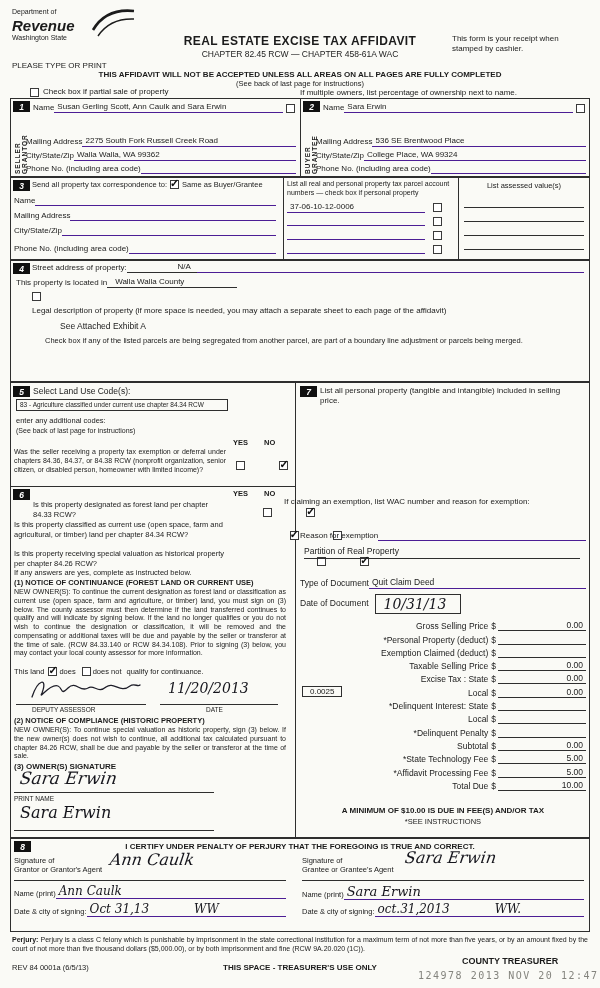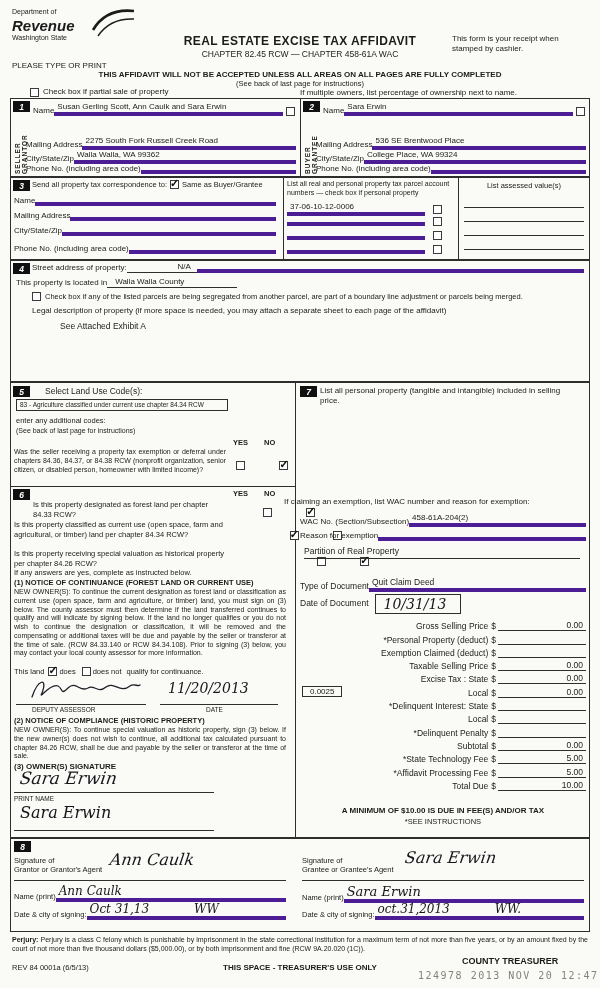--- a/index.html
+++ b/index.html
@@ -17,21 +17,21 @@
   .f85{font-size:8.5px;line-height:1.3;}
   .f9{font-size:9px;line-height:1.3;}
   .f12{font-size:12px;}
   .badge{display:inline-flex;align-items:center;justify-content:center;background:#101010;color:#fff;
          font-size:8.5px;font-weight:bold;font-style:italic;width:17px;height:11px;}
   .cb{position:relative;display:inline-block;width:9px;height:9px;border:1px solid #3a3a3a;background:#fff;
       vertical-align:middle;flex:none;}
   .cb.checked::after{content:"\2713";position:absolute;left:-1px;top:-4px;font-size:11px;font-weight:bold;color:#111;}
   .row{display:flex;align-items:flex-end;}
   .lbl{white-space:nowrap;}
-  .fill{flex:1;border-bottom:4px solid #4c1d95;min-height:10px;padding:0 3px;}
+  .fill{flex:1;border-bottom:1px solid #4c1d95;min-height:10px;padding:0 3px;}
   .typed{font-family:"Liberation Sans",sans-serif;}
   .hand{font-family:"DejaVu Serif",serif;font-style:italic;color:#15151c;}
   .sig{font-family:"DejaVu Serif",serif;font-style:italic;color:#15151c;transform:skewX(-8deg);display:inline-block;}
   .vlabel{writing-mode:vertical-rl;transform:rotate(180deg);font-size:6.5px;font-weight:bold;letter-spacing:1px;}
   .boxed{border:1px solid #2e2e2e;}
   .vline{position:absolute;width:1px;background:#2e2e2e;}
   .hline{position:absolute;height:1px;background:#2e2e2e;}
   .fee-row{display:flex;align-items:flex-end;height:13.3px;font-size:8.5px;}
   .fee-label{flex:1;text-align:right;padding-right:3px;white-space:nowrap;}
   .fee-line{width:88px;border-bottom:1px solid #2e2e2e;text-align:right;padding-right:3px;min-height:10px;}
@@ -180,33 +180,33 @@
     <span class="f8 lbl">Street address of property:</span>
     <span class="f8 typed" style="border-bottom:1px solid #2e2e2e;width:70px;padding:0 6px;">N/A</span>
     <span class="fill"></span>
   </div>
   <div class="abs row" style="left:16px;top:277px;">
     <span class="f8 lbl">This property is located in</span>
     <span class="f8 typed" style="border-bottom:1px solid #2e2e2e;min-width:130px;padding:0 8px;">Walla Walla County</span>
   </div>
   <div class="abs row" style="left:32px;top:292px;width:552px;align-items:flex-start;">
     <span class="cb"></span>
-    <span class="f75" style="margin-left:4px;">Check box if any of the listed parcels are being segregated from another parcel, are part of a boundary line adjustment or parcels being merged.</span>
+    <span class="f75" style="margin-left:4px;margin-top:44px;">Check box if any of the listed parcels are being segregated from another parcel, are part of a boundary line adjustment or parcels being merged.</span>
   </div>
   <div class="abs f8" style="left:32px;top:306px;width:552px;">Legal description of property (if more space is needed, you may attach a separate sheet to each page of the affidavit)</div>
   <div class="abs f85 typed" style="left:60px;top:321px;">See Attached Exhibit A</div>
 
   
   <div class="abs boxed" style="left:10px;top:382px;width:580px;height:456px;"></div>
   <div class="vline" style="left:295px;top:382px;height:456px;"></div>
   <div class="hline" style="left:10px;top:486px;width:285px;"></div>
 
   
   <span class="abs badge" style="left:13px;top:386px;">5</span>
-  <div class="abs f85" style="left:33px;top:386px;margin-left:12px;">Select Land Use Code(s):</div>
+  <div class="abs f85" style="left:33px;top:386px;">Select Land Use Code(s):</div>
   <div class="abs boxed" style="left:16px;top:399px;width:212px;height:12px;padding:1px 3px;font-size:6.5px;">83 - Agriculture classified under current use chapter 84.34 RCW</div>
   <div class="abs f75" style="left:16px;top:416px;">enter any additional codes:</div>
   <div class="abs f7" style="left:16px;top:427px;">(See back of last page for instructions)</div>
   <div class="abs bold f75" style="left:233px;top:438px;">YES</div>
   <div class="abs bold f75" style="left:264px;top:438px;">NO</div>
   <div class="abs f7 just" style="left:14px;top:448px;width:212px;">Was the seller receiving a property tax exemption or deferral under chapters 84.36, 84.37, or 84.38 RCW (nonprofit organization, senior citizen, or disabled person, homeowner with limited income)?</div>
   <span class="abs cb" style="left:236px;top:456px;"></span>
   <span class="abs cb checked" style="left:266px;top:456px;"></span>
 
   
@@ -256,24 +256,20 @@
   <div class="hline" style="left:14px;top:792px;width:200px;"></div>
   <div class="abs f6" style="left:14px;top:795px;">PRINT NAME</div>
   <div class="abs hand" style="left:20px;top:803px;font-size:16px;">Sara Erwin</div>
   <div class="hline" style="left:14px;top:830px;width:200px;"></div>
 
   
   <span class="abs badge" style="left:300px;top:386px;">7</span>
   <div class="abs f8" style="left:320px;top:386px;width:250px;">List all personal property (tangible and intangible) included in selling price.</div>
 
   <div class="abs f8" style="left:284px;top:497px;width:286px;">If claiming an exemption, list WAC number and reason for exemption:</div>
-  <div class="abs row" style="left:300px;top:513px;width:286px;">
-    <span class="f8 lbl">WAC No. (Section/Subsection)</span>
-    <span class="fill f8 typed">458-61A-204(2)</span>
-  </div>
   <div class="abs row" style="left:300px;top:531px;width:286px;">
     <span class="f8 lbl">Reason for exemption</span>
     <span class="fill"></span>
   </div>
   <div class="abs f85 typed" style="left:304px;top:546px;width:276px;border-bottom:1px solid #2e2e2e;padding-bottom:1px;">Partition of Real Property</div>
 
   <div class="abs row" style="left:300px;top:577px;width:286px;">
     <span class="f85 lbl">Type of Document</span>
     <span class="fill f85 typed">Quit Claim Deed</span>
   </div>
@@ -350,20 +346,21 @@
       <span class="fee-line typed">10.00</span>
     </div>
   </div>
 
   <div class="abs center bold f8" style="left:300px;top:806px;width:286px;">A MINIMUM OF $10.00 IS DUE IN FEE(S) AND/OR TAX</div>
   <div class="abs center f75" style="left:300px;top:817px;width:286px;">*SEE INSTRUCTIONS</div>
 
   
   <div class="abs boxed" style="left:10px;top:838px;width:580px;height:94px;"></div>
   <span class="abs badge" style="left:14px;top:841px;">8</span>
+  <div class="abs center bold f8" style="left:40px;top:842px;width:520px;">I CERTIFY UNDER PENALTY OF PERJURY THAT THE FOREGOING IS TRUE AND CORRECT.</div>
 
   <div class="abs f75" style="left:14px;top:856px;">Signature of</div>
   <div class="abs f75" style="left:14px;top:865px;">Grantor or Grantor's Agent</div>
   <div class="abs sig" style="left:110px;top:850px;font-size:16px;">Ann Caulk</div>
   <div class="hline" style="left:14px;top:880px;width:272px;"></div>
   <div class="abs row" style="left:14px;top:884px;width:272px;">
     <span class="f75 lbl">Name (print)</span>
     <span class="fill hand" style="font-size:12px;">Ann Caulk</span>
   </div>
   <div class="abs row" style="left:14px;top:902px;width:272px;">

